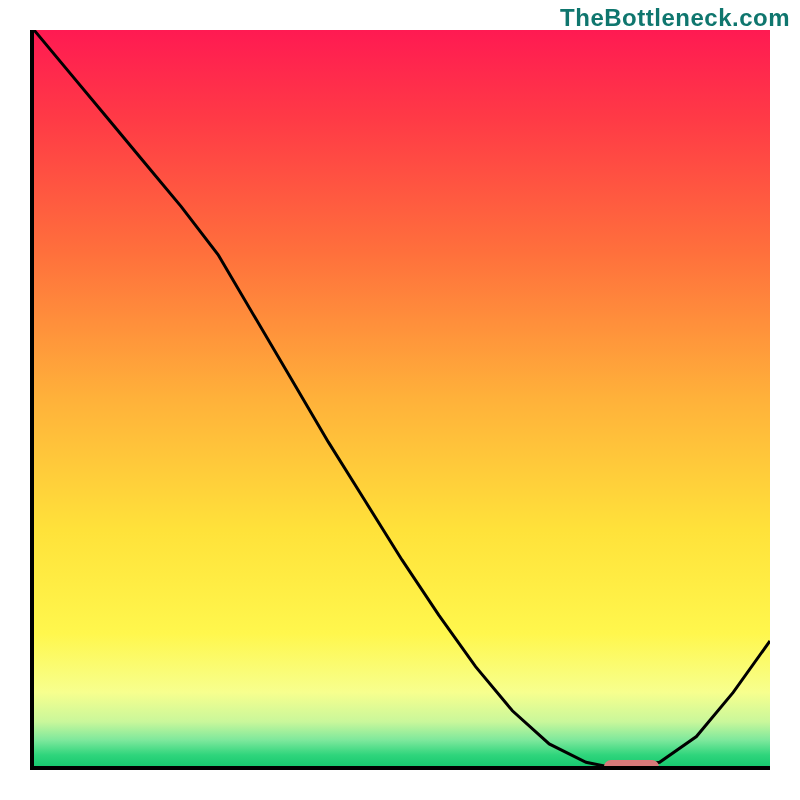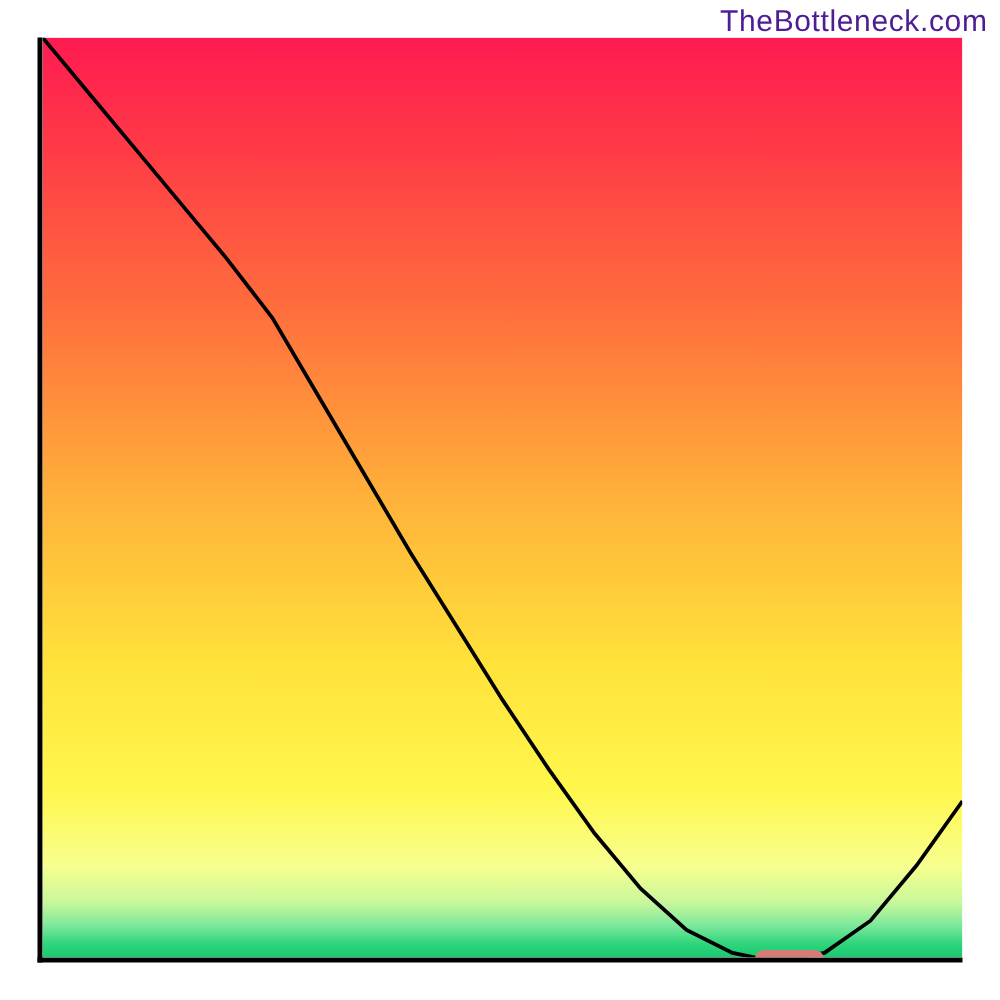--- a/index.html
+++ b/index.html
@@ -13,22 +13,22 @@
   .container {
     position: relative;
     width: 800px;
     height: 800px;
   }
   .watermark {
     position: absolute;
     top: 4px;
     right: 10px;
     font-size: 24px;
-    font-weight: normal;
-    color: #4c1d95;
+    font-weight: bold;
+    color: #0f766e;
     letter-spacing: 0.5px;
   }
   .plot-area {
     position: absolute;
     left: 30px;
     top: 30px;
     width: 740px;
     height: 740px;
     border: 4px solid #000000;
     border-top: none;

